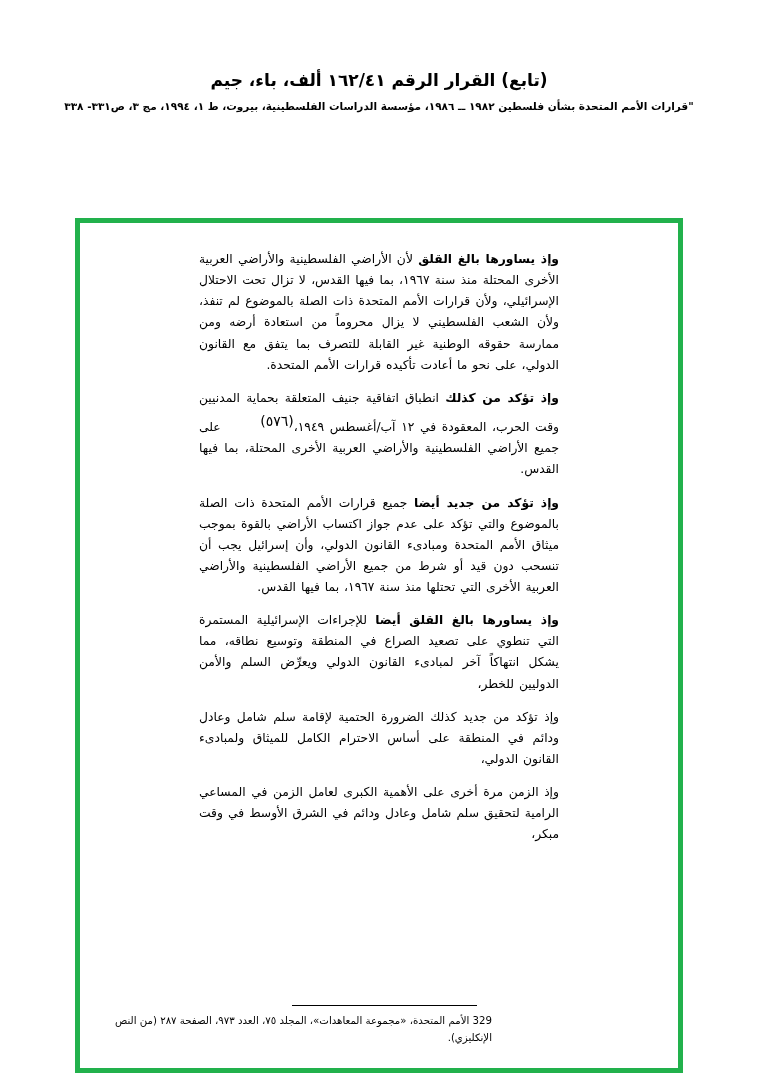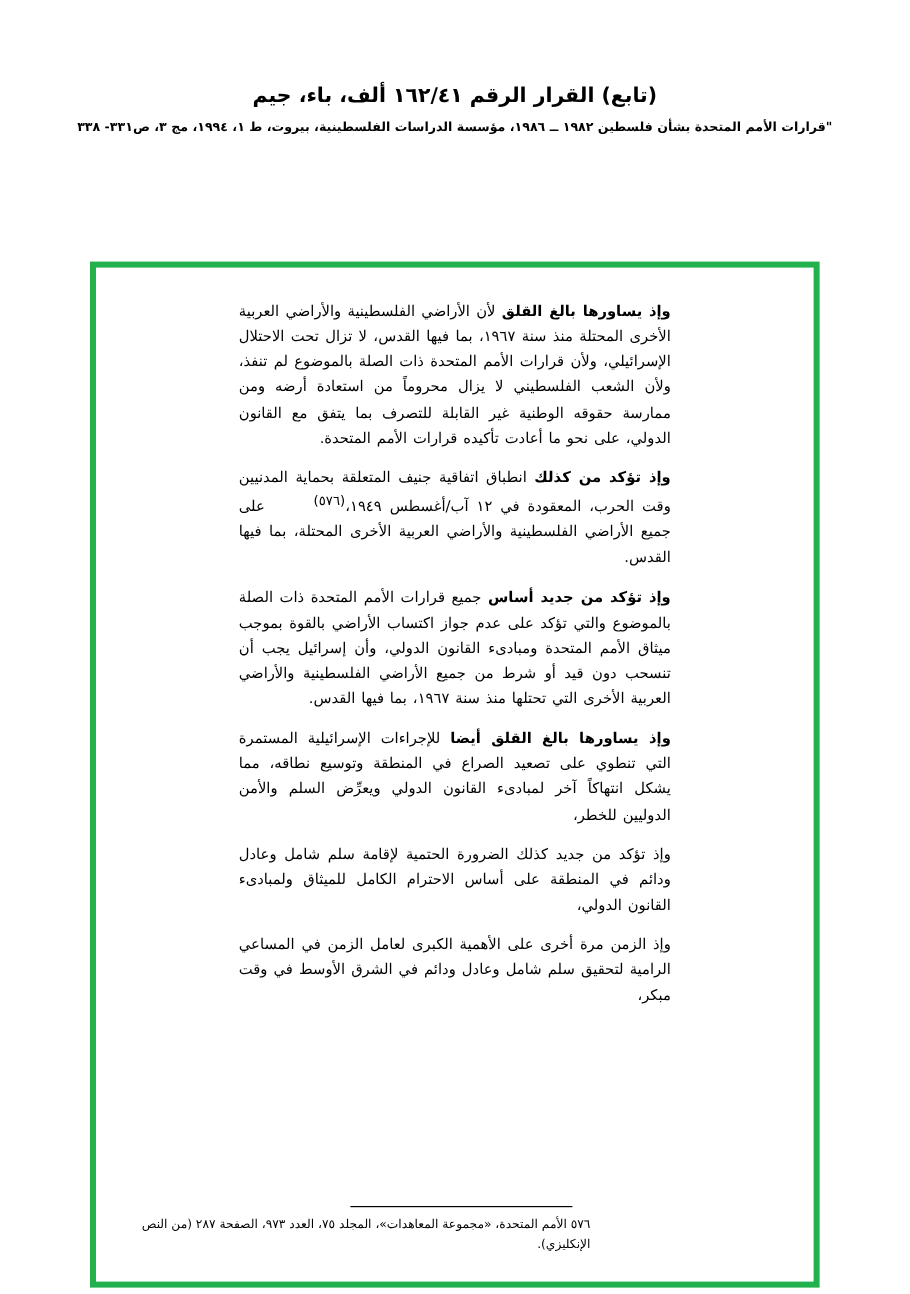--- a/index.html
+++ b/index.html
@@ -73,21 +73,21 @@
     line-height: 1.72;
     direction: rtl;
     text-align: justify;
     text-align-last: right;
     word-spacing: 1px;
   }
   p.para b {
     font-weight: bold;
   }
   .sup {
-    font-size: 11px;
+    font-size: 14px;
     vertical-align: super;
     margin-left: 34px;
   }
   .footnote-wrap {
     position: absolute;
     bottom: 22px;
     right: 26px;
     left: 26px;
   }
   .footnote-rule {
@@ -118,32 +118,32 @@
 
   <div class="frame">
     <div class="frame-inner">
 
       <div class="body-col">
 
         <p class="para"><b>وإذ يساورها بالغ القلق</b><span> لأن الأراضي الفلسطينية والأراضي العربية الأخرى المحتلة منذ سنة ١٩٦٧، بما فيها القدس، لا تزال تحت الاحتلال الإسرائيلي، ولأن قرارات الأمم المتحدة ذات الصلة بالموضوع لم تنفذ، ولأن الشعب الفلسطيني لا يزال محروماً من استعادة أرضه ومن ممارسة حقوقه الوطنية غير القابلة للتصرف بما يتفق مع القانون الدولي، على نحو ما أعادت تأكيده قرارات الأمم المتحدة.</span></p>
 
         <p class="para"><b>وإذ تؤكد من كذلك</b><span> انطباق اتفاقية جنيف المتعلقة بحماية المدنيين وقت الحرب، المعقودة في ١٢ آب/أغسطس ١٩٤٩،</span><span class="sup">(٥٧٦)</span><span> على جميع الأراضي الفلسطينية والأراضي العربية الأخرى المحتلة، بما فيها القدس.</span></p>
 
-        <p class="para"><b>وإذ تؤكد من جديد أساس</b><span> جميع قرارات الأمم المتحدة ذات الصلة بالموضوع والتي تؤكد على عدم جواز اكتساب الأراضي بالقوة بموجب ميثاق الأمم المتحدة ومبادىء القانون الدولي، وأن إسرائيل يجب أن تنسحب دون قيد أو شرط من جميع الأراضي الفلسطينية والأراضي العربية الأخرى التي تحتلها منذ سنة ١٩٦٧، بما فيها القدس.</span></p>
+        <p class="para"><b>وإذ تؤكد من جديد أيضا</b><span> جميع قرارات الأمم المتحدة ذات الصلة بالموضوع والتي تؤكد على عدم جواز اكتساب الأراضي بالقوة بموجب ميثاق الأمم المتحدة ومبادىء القانون الدولي، وأن إسرائيل يجب أن تنسحب دون قيد أو شرط من جميع الأراضي الفلسطينية والأراضي العربية الأخرى التي تحتلها منذ سنة ١٩٦٧، بما فيها القدس.</span></p>
 
         <p class="para"><b>وإذ يساورها بالغ القلق أيضا</b><span> للإجراءات الإسرائيلية المستمرة التي تنطوي على تصعيد الصراع في المنطقة وتوسيع نطاقه، مما يشكل انتهاكاً آخر لمبادىء القانون الدولي ويعرِّض السلم والأمن الدوليين للخطر،</span></p>
 
         <p class="para"><span>وإذ تؤكد من جديد كذلك</span><span> الضرورة الحتمية لإقامة سلم شامل وعادل ودائم في المنطقة على أساس الاحترام الكامل للميثاق ولمبادىء القانون الدولي،</span></p>
 
         <p class="para"><span>وإذ الزمن مرة أخرى</span><span> على الأهمية الكبرى لعامل الزمن في المساعي الرامية لتحقيق سلم شامل وعادل ودائم في الشرق الأوسط في وقت مبكر،</span></p>
 
 
       </div>
 
       <div class="footnote-wrap">
         <div class="footnote-rule"></div>
-        <div class="footnote"><span>٥٧٦</span><span> الأمم المتحدة، «مجموعة المعاهدات»، المجلد ٧٥، العدد ٩٧٣، الصفحة ٢٨٧ (من النص الإنكليزي).</span></div>
+        <div class="footnote"><span>329</span><span> الأمم المتحدة، «مجموعة المعاهدات»، المجلد ٧٥، العدد ٩٧٣، الصفحة ٢٨٧ (من النص الإنكليزي).</span></div>
       </div>
 
     </div>
   </div>
 
 </div>
 
 </body></html>

